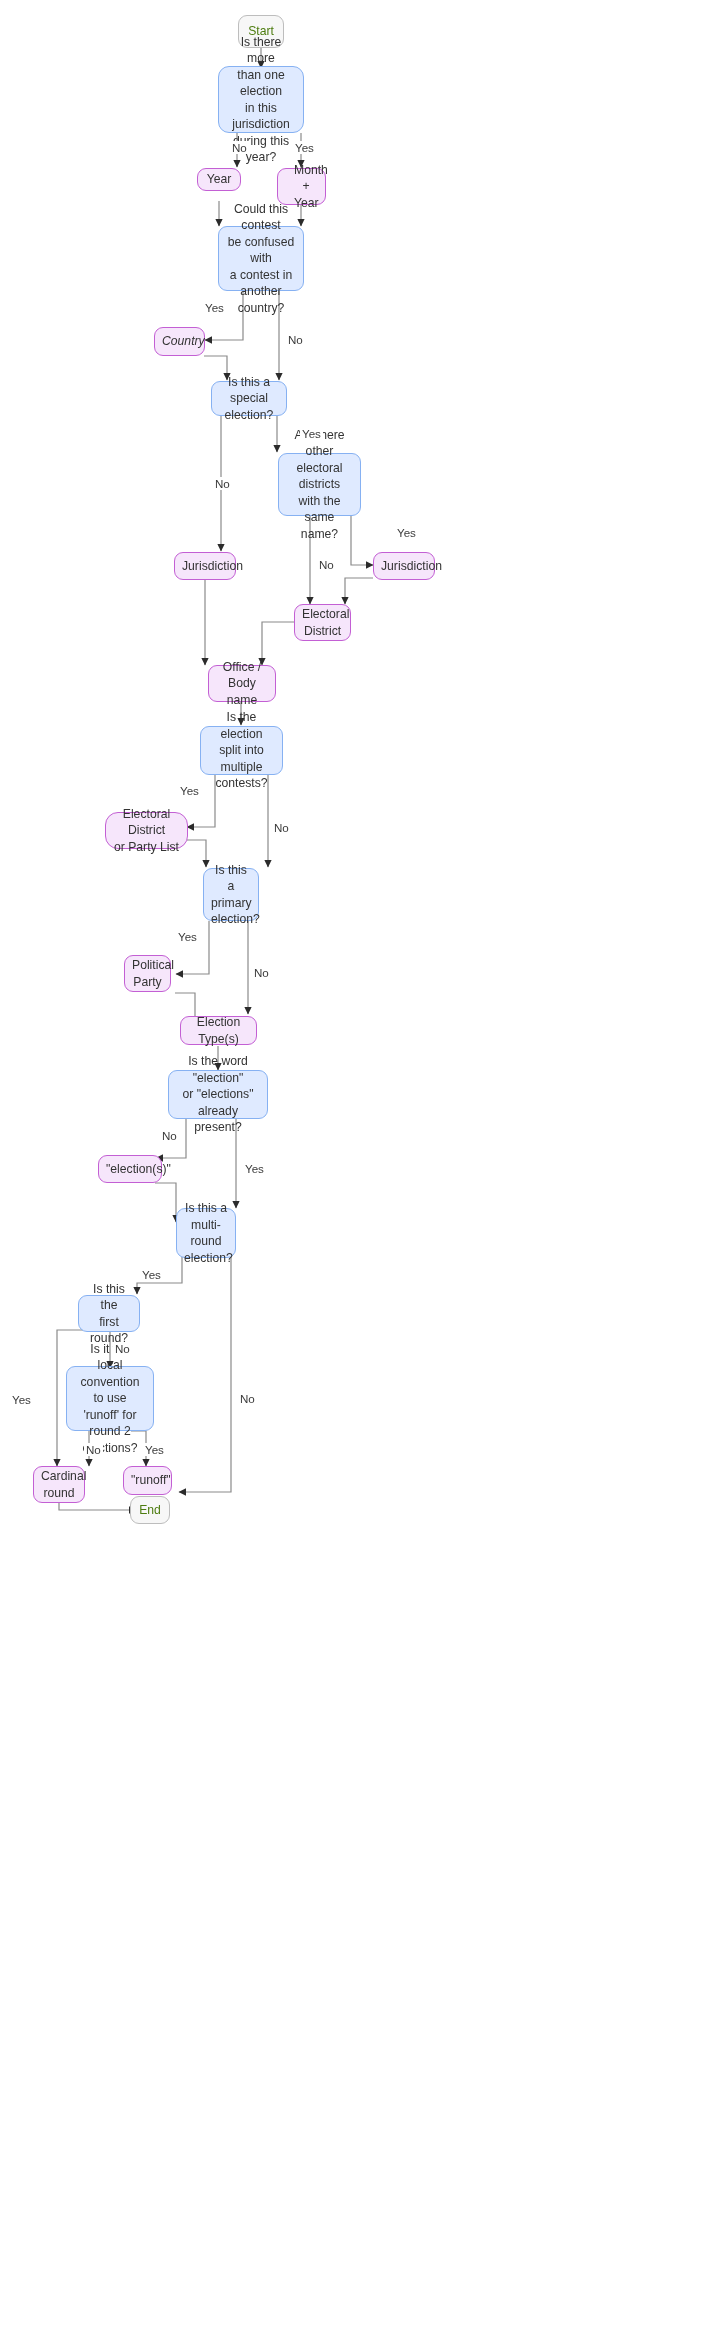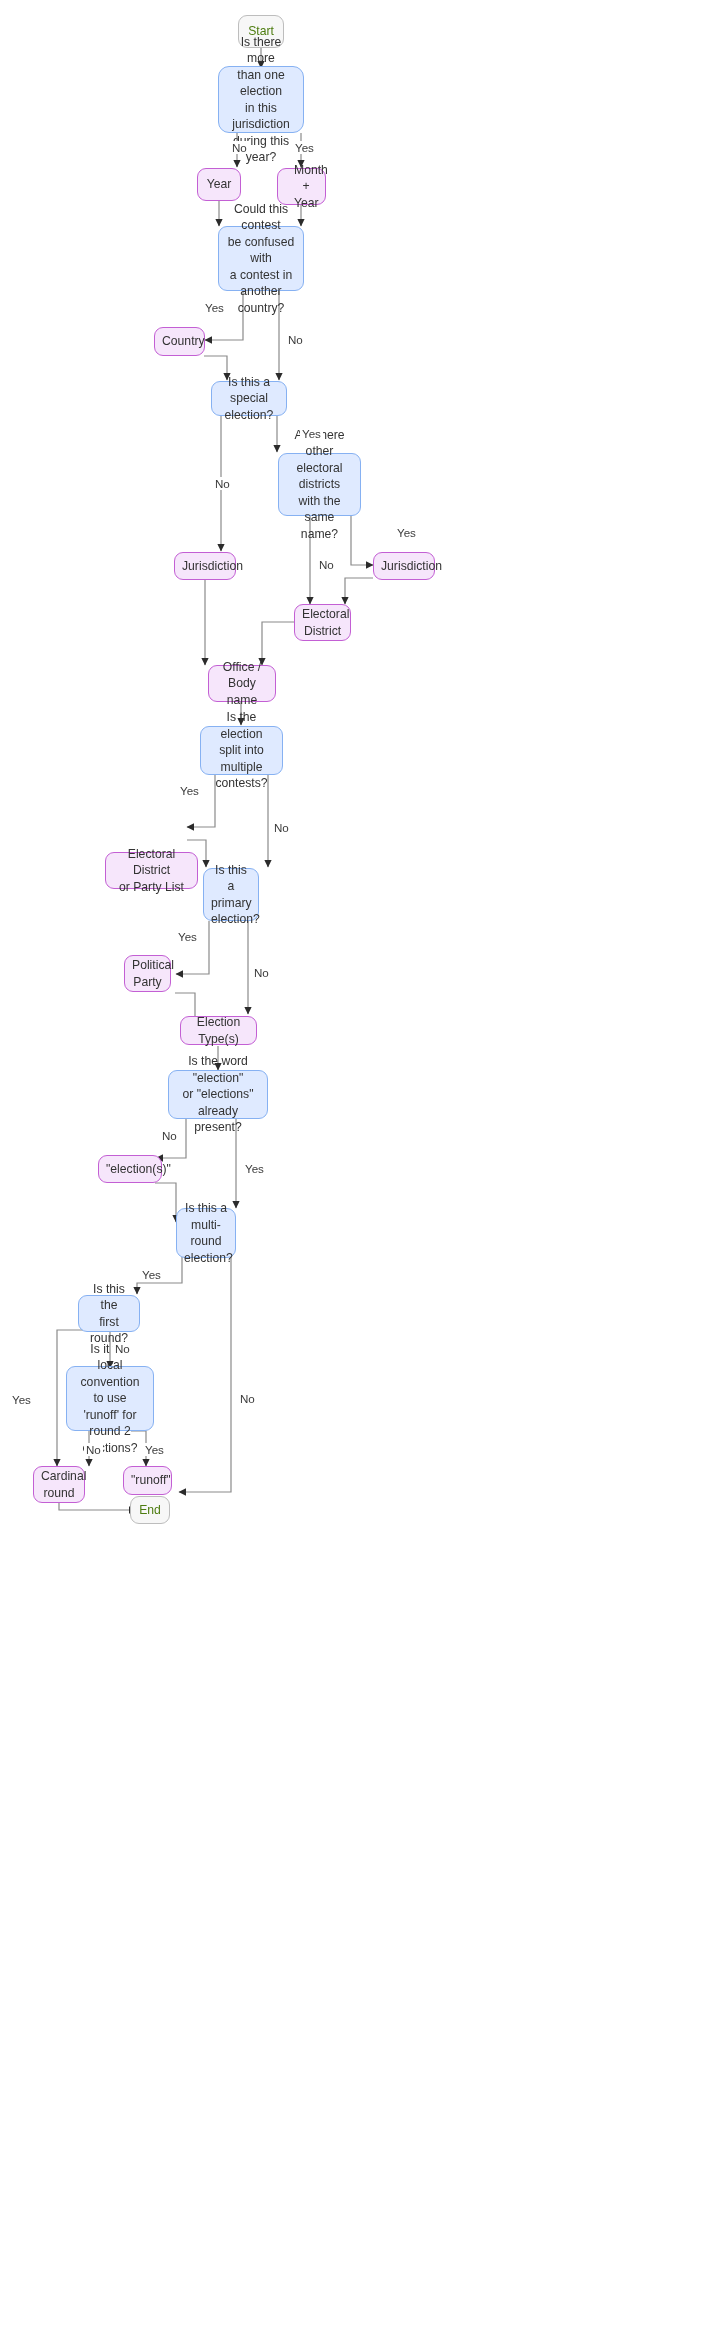--- a/index.html
+++ b/index.html
@@ -103,33 +103,33 @@
   </svg>
 
   <div class="node n-term" style="left:238px;top:15px;width:46px;height:33px;">
     <span>Start</span>
   </div>
 
   <div class="node n-dec" style="left:218px;top:66px;width:86px;height:67px;border-radius:11px;">
     <span>Is there more<br>than one election<br>in this jurisdiction<br>during this year?</span>
   </div>
 
-  <div class="node n-out" style="left:197px;top:168px;width:44px;height:33px;">
+  <div class="node n-out" style="left:197px;top:168px;width:44px;height:23px;">
     <span>Year</span>
   </div>
 
   <div class="node n-out" style="left:277px;top:168px;width:49px;height:37px;padding-left:16px;">
     <span>Month<br>+ Year</span>
   </div>
 
   <div class="node n-dec" style="left:218px;top:226px;width:86px;height:65px;">
     <span>Could this contest<br>be confused with<br>a contest in<br>another country?</span>
   </div>
 
-  <div class="node n-out" style="left:154px;top:327px;width:51px;height:29px;">
+  <div class="node n-out" style="left:154px;top:327px;width:51px;height:29px;font-style:italic;">
     <span>Country</span>
   </div>
 
   <div class="node n-dec" style="left:211px;top:381px;width:76px;height:35px;">
     <span>Is this a<br>special election?</span>
   </div>
 
   <div class="node n-dec" style="left:278px;top:453px;width:83px;height:63px;">
     <span>Are there other<br>electoral districts<br>with the same<br>name?</span>
   </div>
@@ -147,21 +147,21 @@
   </div>
 
   <div class="node n-out" style="left:208px;top:665px;width:68px;height:37px;justify-content:center;">
     <span>Office / Body<br>name</span>
   </div>
 
   <div class="node n-dec" style="left:200px;top:726px;width:83px;height:49px;">
     <span>Is the election<br>split into multiple<br>contests?</span>
   </div>
 
-  <div class="node n-out" style="left:105px;top:852px;width:93px;height:37px;">
+  <div class="node n-out" style="left:105px;top:812px;width:83px;height:37px;border-radius:13px;">
     <span>Electoral District<br>or Party List</span>
   </div>
 
   <div class="node n-dec" style="left:203px;top:868px;width:56px;height:53px;">
     <span>Is this a<br>primary<br>election?</span>
   </div>
 
   <div class="node n-out" style="left:124px;top:955px;width:47px;height:37px;">
     <span>Political<br>Party</span>
   </div>

